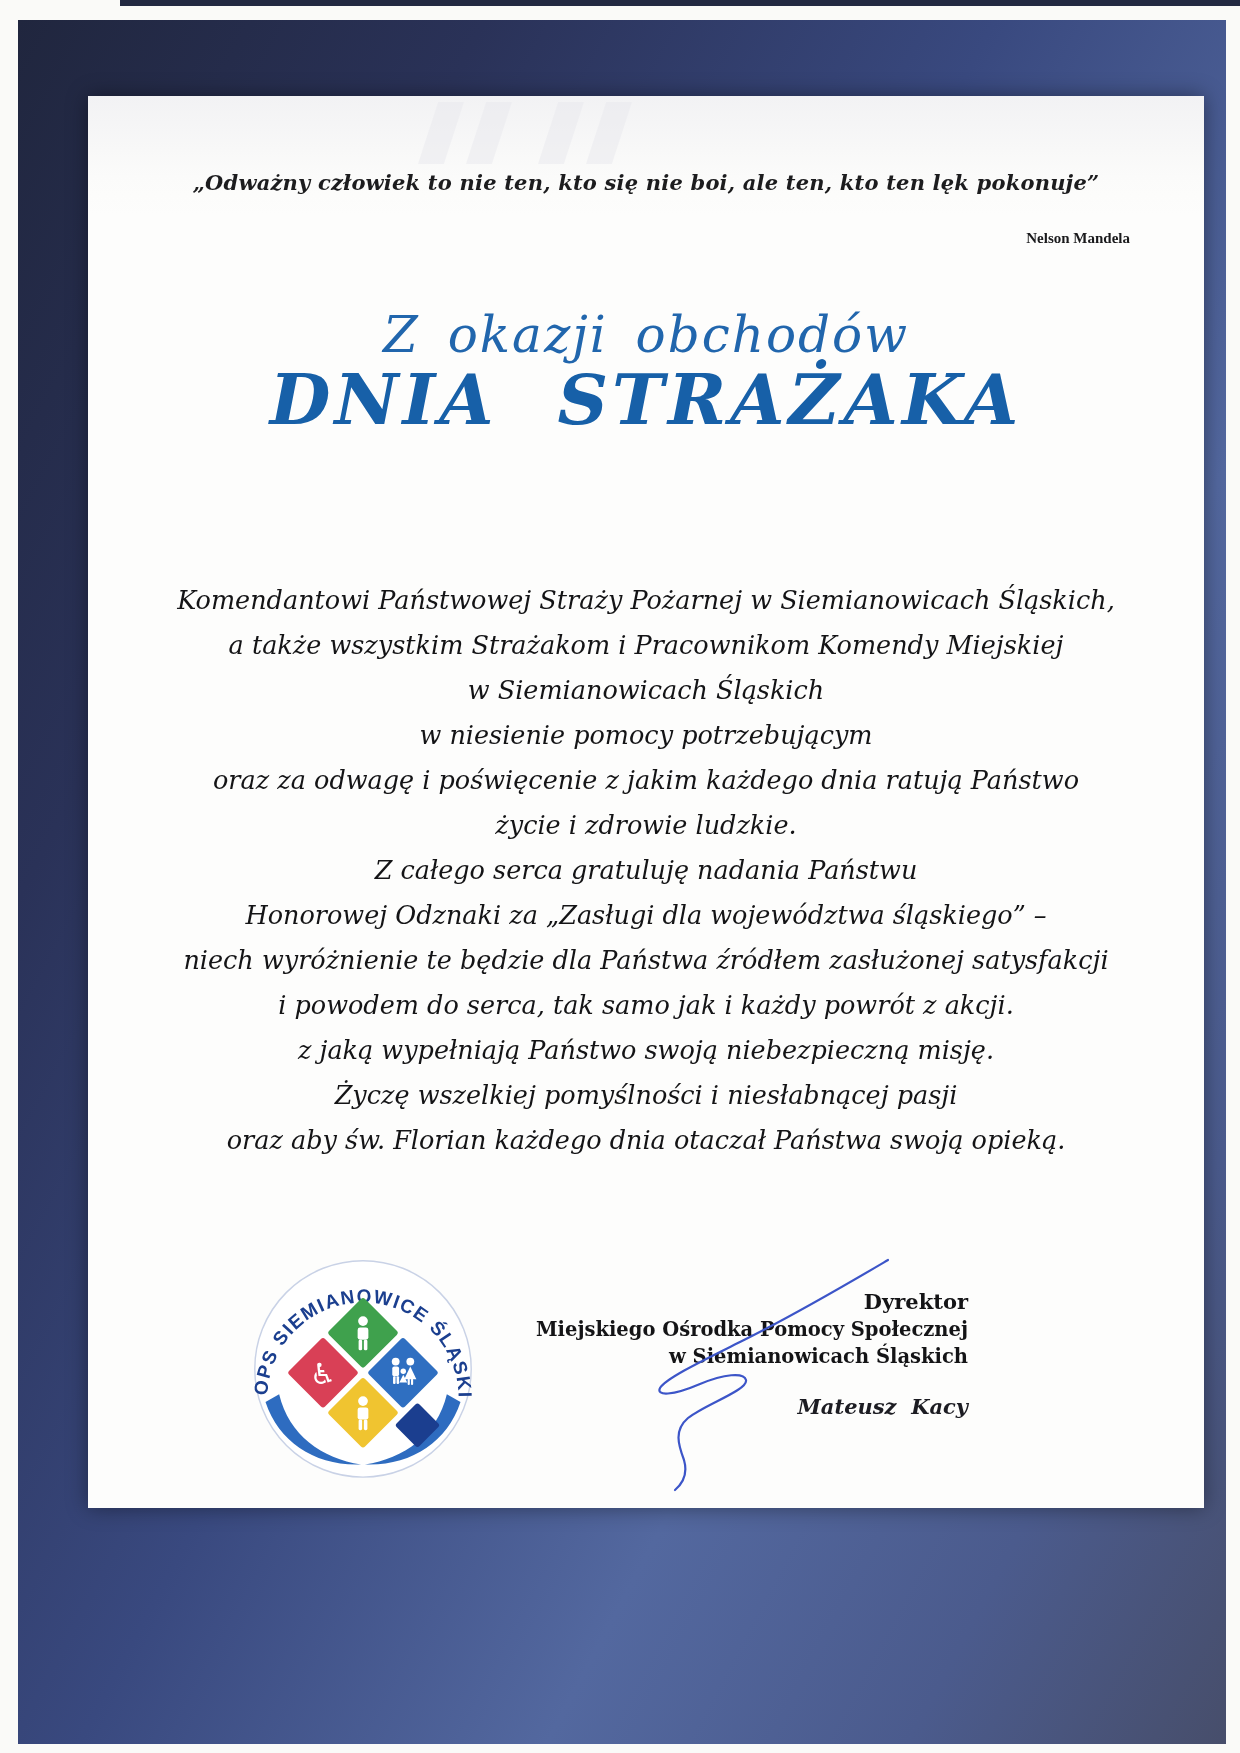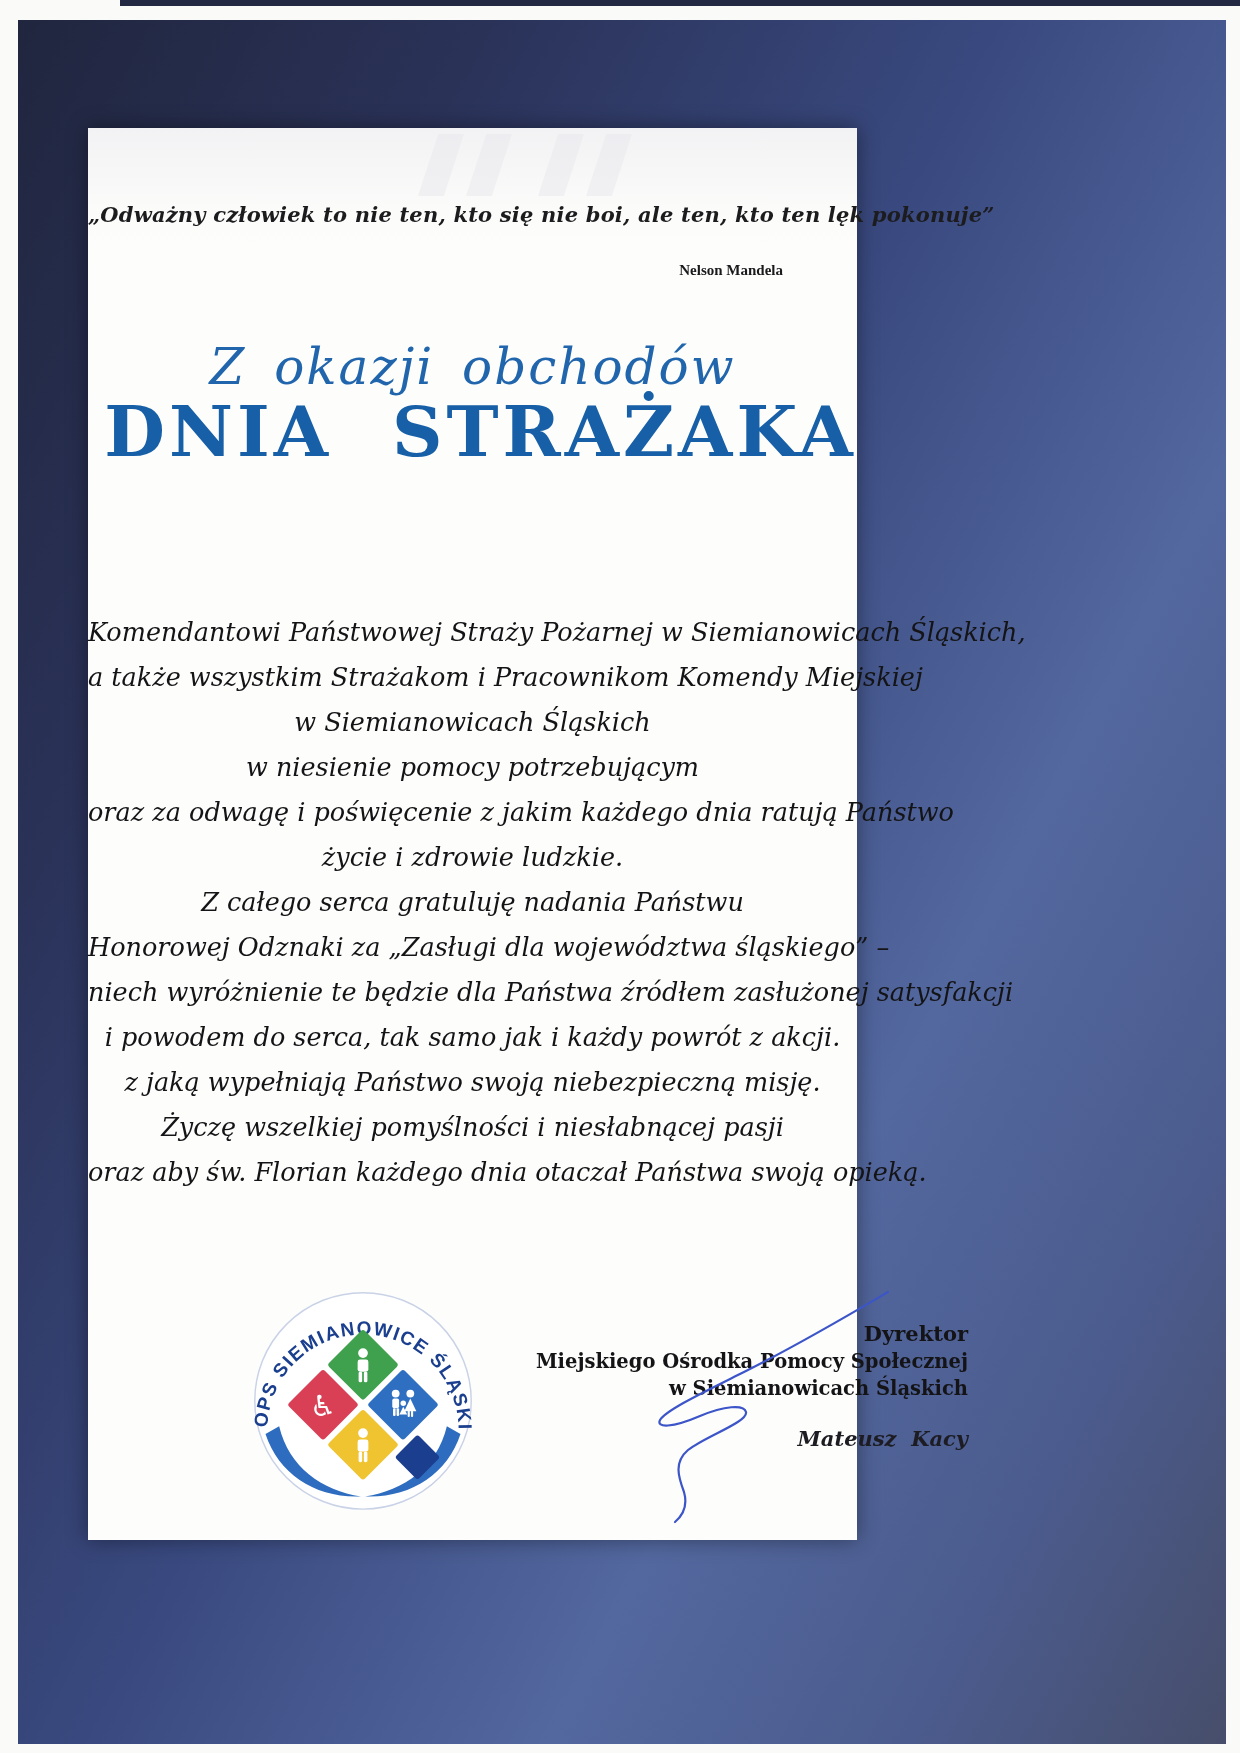--- a/index.html
+++ b/index.html
@@ -4,37 +4,37 @@
 <style>
   * { margin:0; padding:0; box-sizing:border-box; }
   html,body { width:1240px; height:1753px; background:#f7f7f5; font-family:"DejaVu Serif","Liberation Serif",serif; }
   .stage { position:relative; width:1240px; height:1753px; overflow:hidden; background:#fafaf8; }
 
   .top-edge { position:absolute; left:120px; top:0; right:0; height:6px; background:#232942; }
 
   .frame { position:absolute; left:18px; top:20px; width:1208px; height:1724px;
            background:linear-gradient(118deg,#20263e 0%,#2a3258 22%,#39497f 46%,#53689f 68%,#4b5b8d 85%,#474e6b 100%); }
 
-  .page { position:absolute; left:70px; top:76px; width:769px; height:1412px;
+  .page { position:absolute; left:70px; top:76px; width:1116px; height:1412px;
           background:linear-gradient(#f2f2f4 0px,#fbfbfa 80px,#fdfdfc 120px);
-          box-shadow:0 0 20px rgba(0,0,0,.40);margin-top:32px; }
+          box-shadow:0 0 20px rgba(0,0,0,.40); }
 
   .watermark { position:absolute; left:310px; top:6px; width:320px; height:62px; opacity:.5; }
   .watermark i { position:absolute; top:0; width:26px; height:62px; background:#e9e9ee; transform:skewX(-18deg); }
   .watermark i:nth-child(1){left:30px;} .watermark i:nth-child(2){left:78px;}
   .watermark i:nth-child(3){left:150px;} .watermark i:nth-child(4){left:198px;}
 
   .quote { position:absolute; left:0; top:74px; width:100%; text-align:center;
            font-size:21px; font-weight:bold; font-style:italic; color:#1c1c1e; white-space:nowrap; letter-spacing:.2px; }
   .author { position:absolute; top:134px; right:74px; font-size:15px; font-weight:bold; color:#1a1a1c;font-family:Liberation Serif, serif; }
 
   .occasion { position:absolute; left:0; top:210px; width:100%; text-align:center;
               font-size:50px; font-style:italic; color:#2166ad; letter-spacing:2px; word-spacing:10px; }
-  .title { position:absolute; left:8px; top:262px; width:100%; text-align:center;
-           font-size:70px; font-weight:bold; color:#1760a8;
+  .title { position:absolute; left:0; top:262px; width:100%; text-align:center;
+           font-size:70px; font-weight:bold; font-style:italic; color:#1760a8;
            letter-spacing:4px; word-spacing:.45em; white-space:nowrap; }
   .subtitle { position:absolute; left:0; top:398px; width:100%; text-align:center;
               font-size:29px; font-style:italic; color:#1b1b1d; }
 
   .body-text { position:absolute; left:0; top:482px; width:100%; text-align:center;
                font-size:25.5px; font-style:italic; color:#141416; }
   .body-text div { line-height:45px; white-space:nowrap; }
 
   .logo { position:absolute; left:158px; top:1152px; width:234px; height:234px; }
   .logo svg { width:100%; height:100%; }

